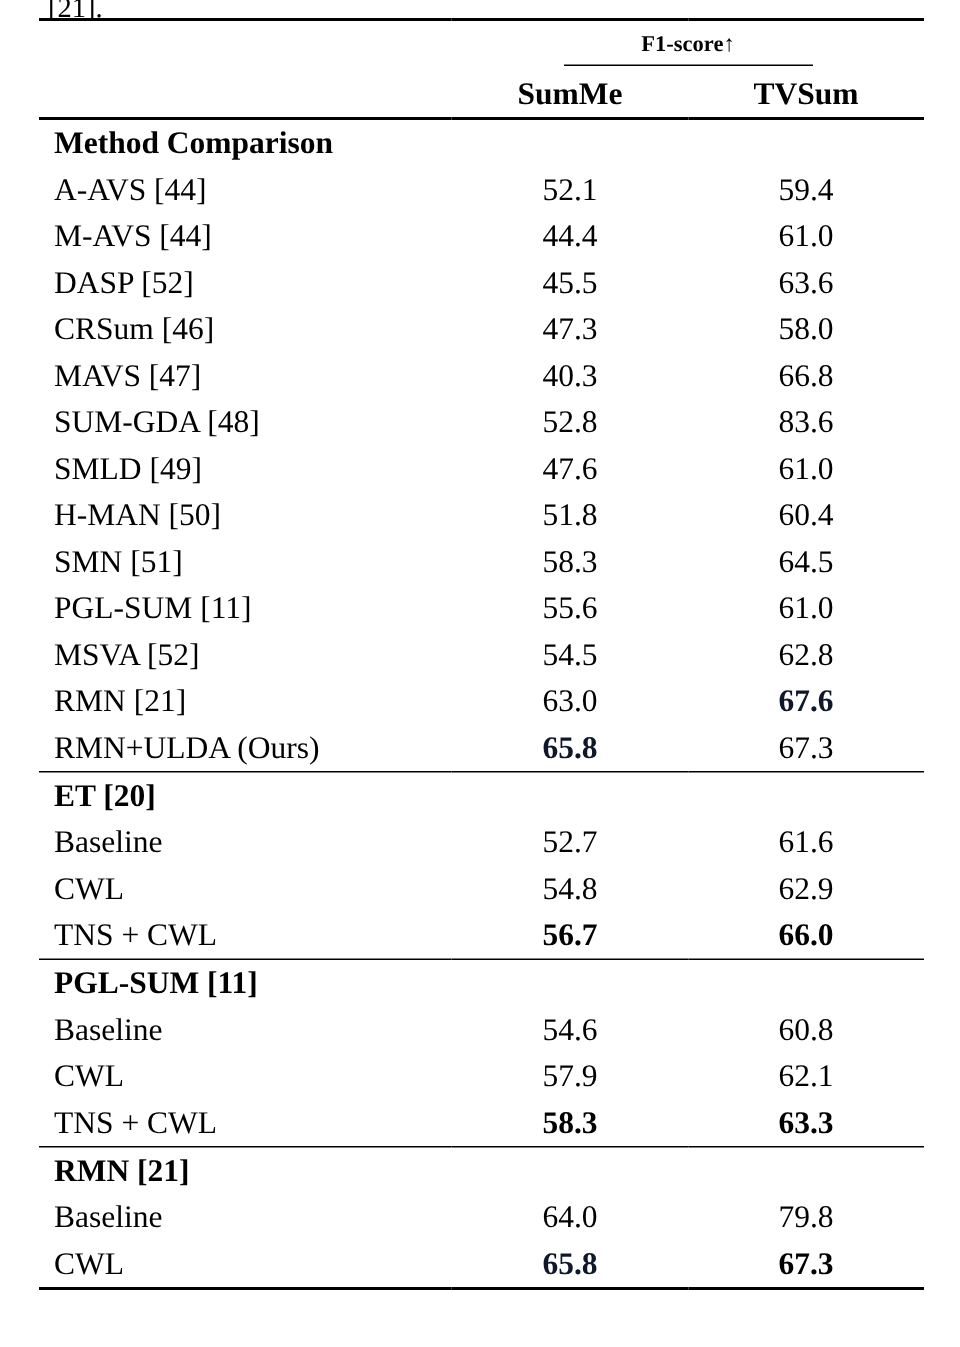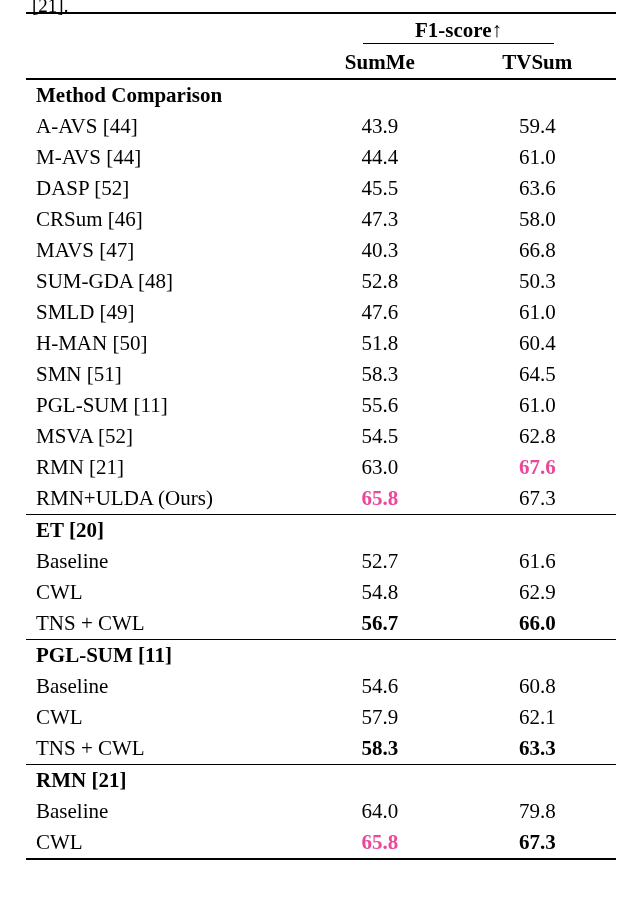--- a/index.html
+++ b/index.html
@@ -61,40 +61,40 @@
     text-align: center;
   }
   .row-cell {
     height: 31px;
     line-height: 31px;
     font-size: 21px;
   }
   .hdr-group {
     text-align: center;
     font-weight: bold;
-    font-size: 21px;
+    font-size: 15px;
     height: 32px;
     line-height: 32px;
   }
   .hdr-sub {
     text-align: center;
     font-weight: bold;
     font-size: 21px;
     height: 32px;
     line-height: 32px;
     margin-top: 24px;
   }
   .group-title {
     font-weight: bold;
   }
   .bold {
     font-weight: bold;
   }
   .red {
-    color: #ec4899;
+    color: #0f172a;
     font-weight: bold;
   }
   .underline-span {
     display: inline-block;
     border-bottom: 1.3px solid #000;
     padding: 0 52px 1px 52px;
     line-height: 24px;
   }
 </style>
 </head>
@@ -129,21 +129,21 @@
       </tr>
 
       <tr>
         <td class="col-method row-cell group-title">Method Comparison</td>
         <td class="col-val row-cell"></td>
         <td class="col-val row-cell"></td>
       </tr>
 
       <tr>
         <td class="col-method row-cell">A-AVS [44]</td>
-        <td class="col-val row-cell">43.9</td>
+        <td class="col-val row-cell">52.1</td>
         <td class="col-val row-cell">59.4</td>
       </tr>
       <tr>
         <td class="col-method row-cell">M-AVS [44]</td>
         <td class="col-val row-cell">44.4</td>
         <td class="col-val row-cell">61.0</td>
       </tr>
       <tr>
         <td class="col-method row-cell">DASP [52]</td>
         <td class="col-val row-cell">45.5</td>
@@ -155,21 +155,21 @@
         <td class="col-val row-cell">58.0</td>
       </tr>
       <tr>
         <td class="col-method row-cell">MAVS [47]</td>
         <td class="col-val row-cell">40.3</td>
         <td class="col-val row-cell">66.8</td>
       </tr>
       <tr>
         <td class="col-method row-cell">SUM-GDA [48]</td>
         <td class="col-val row-cell">52.8</td>
-        <td class="col-val row-cell">50.3</td>
+        <td class="col-val row-cell">83.6</td>
       </tr>
       <tr>
         <td class="col-method row-cell">SMLD [49]</td>
         <td class="col-val row-cell">47.6</td>
         <td class="col-val row-cell">61.0</td>
       </tr>
       <tr>
         <td class="col-method row-cell">H-MAN [50]</td>
         <td class="col-val row-cell">51.8</td>
         <td class="col-val row-cell">60.4</td>

